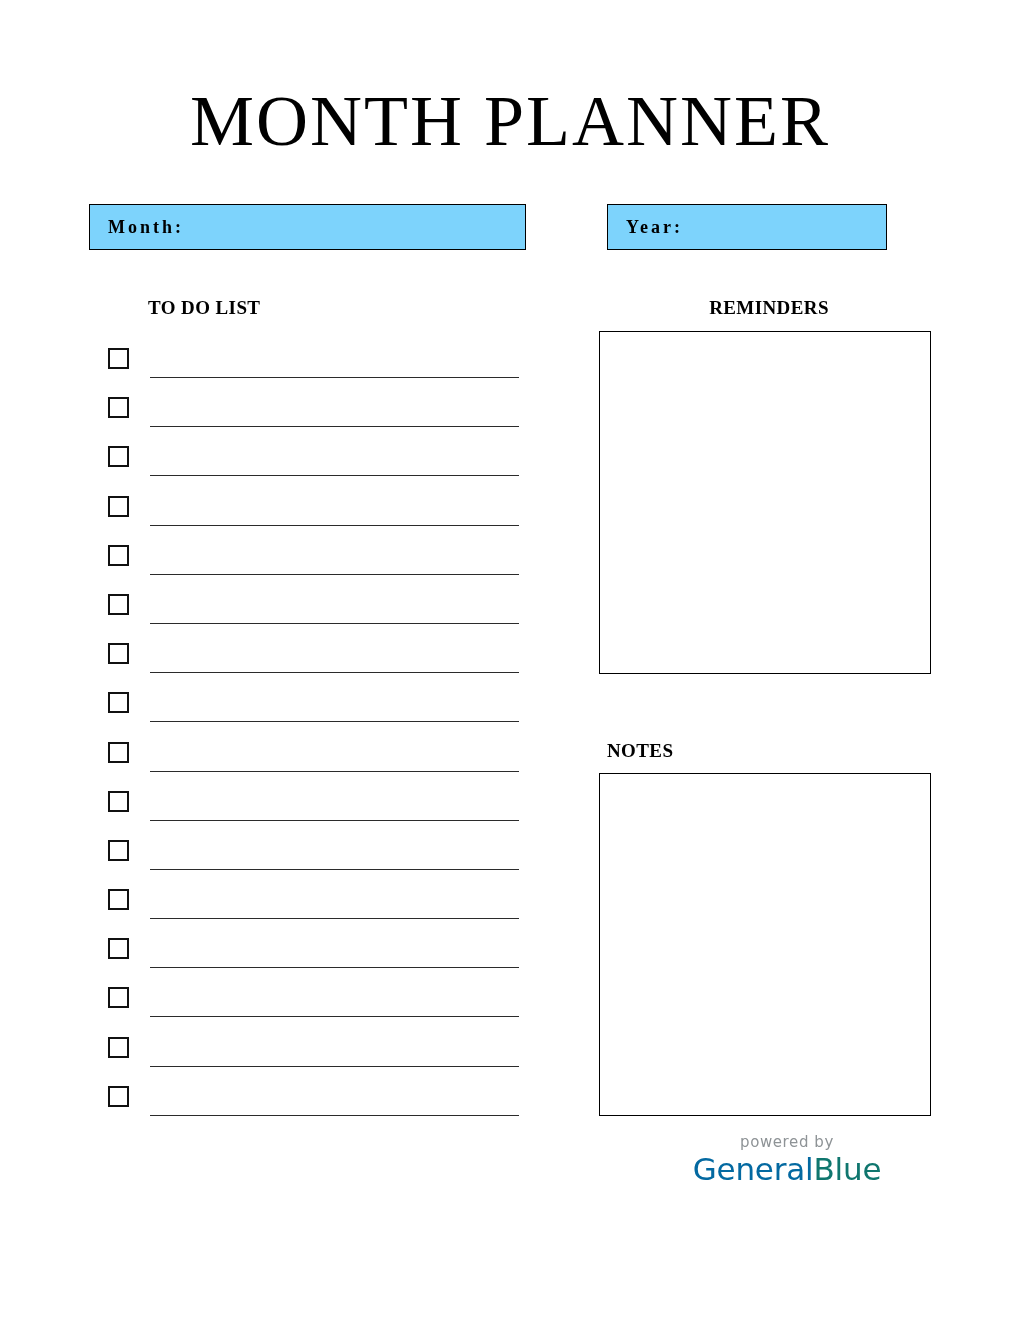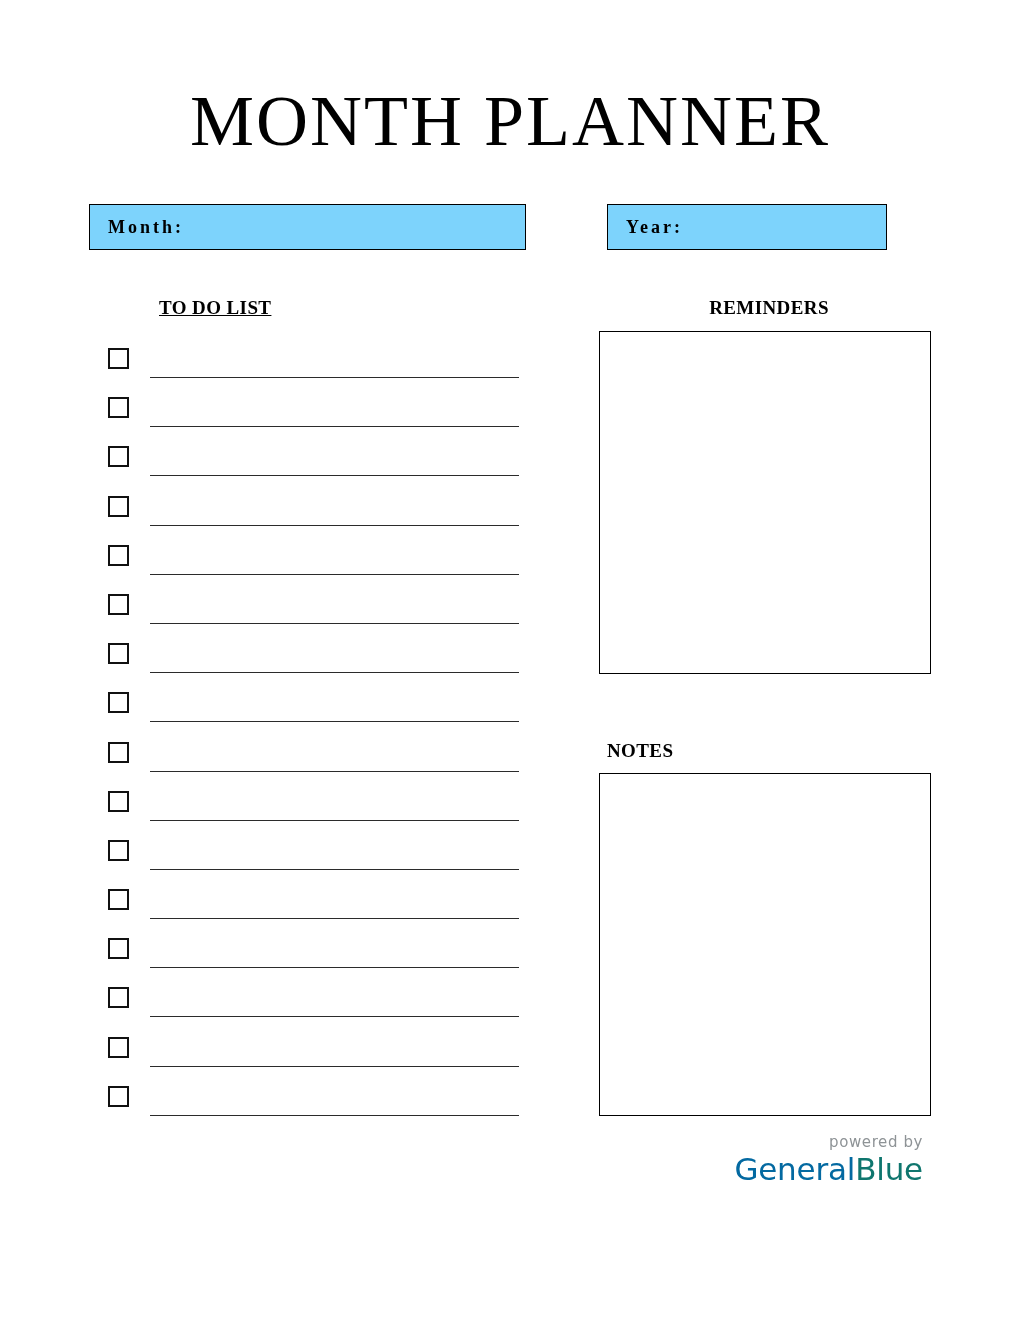--- a/index.html
+++ b/index.html
@@ -72,23 +72,22 @@
   
   .section-heading {
     position: absolute;
     font-family: "Liberation Serif", serif;
     font-weight: bold;
     font-size: 19px;
     letter-spacing: 0.4px;
     white-space: nowrap;
   }
   #heading-todo {
-    left: 159px;
+    left: 148px;
     top: 297px;
-    text-decoration: underline;
   }
   #heading-reminders {
     left: 607px;
     top: 297px;
     width: 324px;
     text-align: center;
   }
   #heading-notes {
     left: 607px;
     top: 740px;
@@ -142,24 +141,24 @@
   #box-notes {
     left: 599px;
     top: 773px;
     width: 332px;
     height: 343px;
   }
 
   
   #footer-logo {
     position: absolute;
-    left: 623px;
+    left: 637px;
     top: 1133px;
     width: 300px;
-    text-align: right;
+    text-align: center;
   }
   #footer-powered {
     font-family: "DejaVu Sans", sans-serif;
     font-size: 15px;
     color: #8e9396;
     letter-spacing: 0.6px;
     line-height: 18px;
   }
   #footer-brand {
     font-family: "DejaVu Sans", sans-serif;

